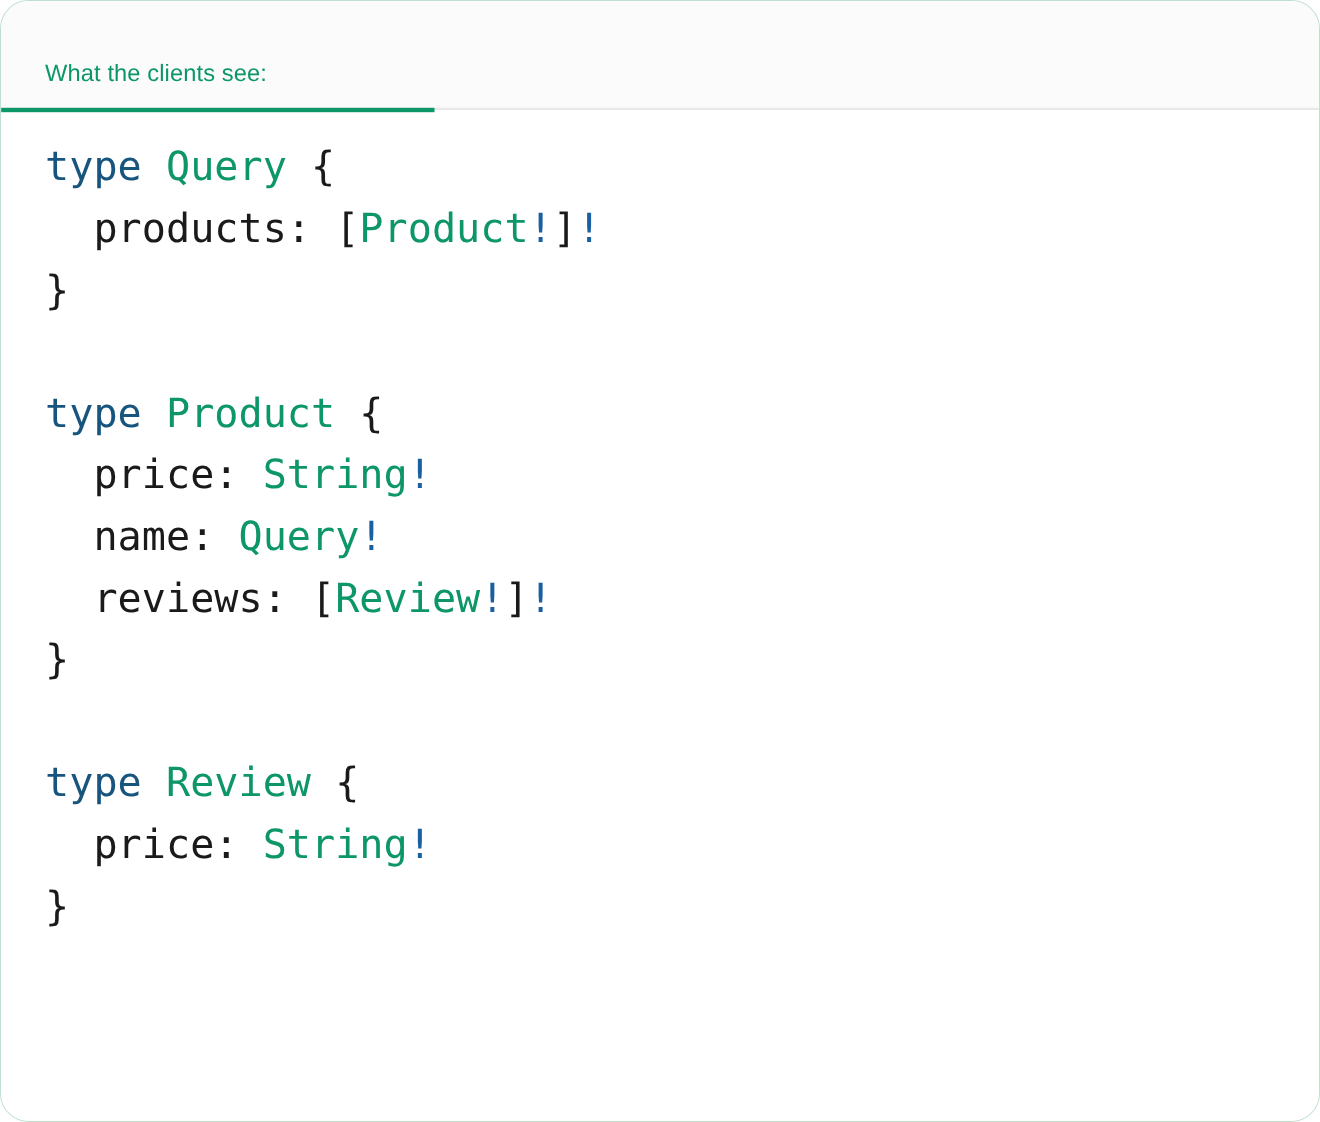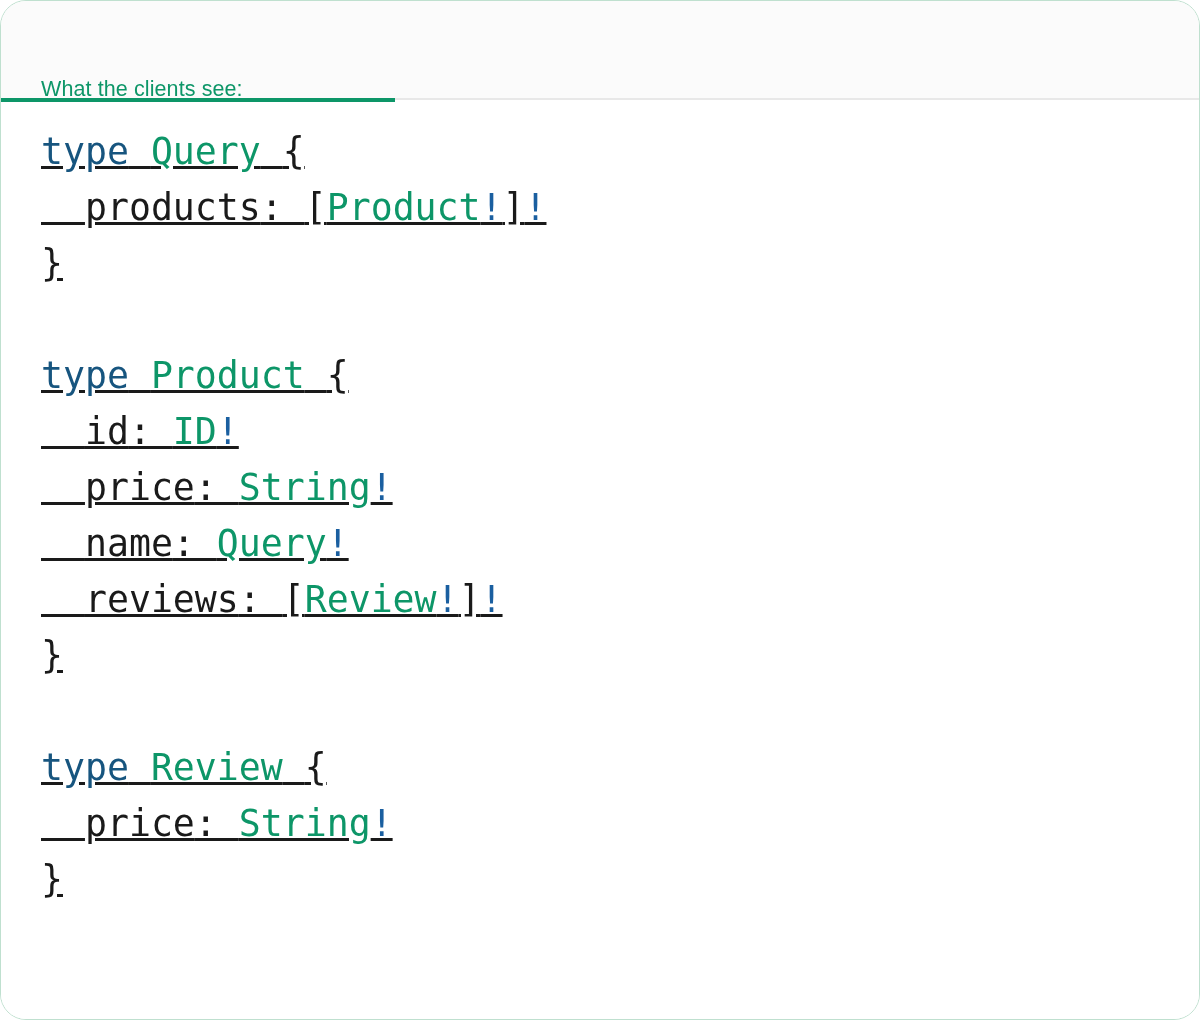--- a/index.html
+++ b/index.html
@@ -40,21 +40,21 @@
   }
   .tab {
     position: relative;
     box-sizing: border-box;
     height: 99px;
     width: 394px;
     padding: 34px 0 0 40px;
     background: transparent;
     border: 0;
     display: flex;
-    align-items: flex-end;
+    align-items: center;
     cursor: pointer;
   }
   .tab-label {
     font-family: "Liberation Sans", sans-serif;
     font-size: 21.5px;
     font-weight: 400;
     letter-spacing: 0.1px;
     color: #0d9668;
     line-height: 1;
     white-space: nowrap;
@@ -77,21 +77,20 @@
   }
   .code-block {
     margin: 0;
     padding: 0 40px;
     font-family: "DejaVu Sans Mono", monospace;
     font-size: 36.5px;
     line-height: 56px;
     color: #1a1a1a;
     white-space: pre;
     tab-size: 2;
-    text-decoration: underline;
   }
   .code-line {
     display: block;
     height: 56px;
     white-space: pre;
   }
   .code-line.blank {
     height: 56px;
   }
 
@@ -114,21 +113,20 @@
       <span class="tab-underline" style="background-color: rgb(13, 150, 104);"></span>
     </button>
   </div>
 
   <div class="code-area">
     <pre class="code-block" id="code-block"><span class="code-line"><span class="tok-kw" style="color: rgb(23, 85, 127);">type</span><span class="tok-plain" style="color: rgb(26, 26, 26);"> </span><span class="tok-type" style="color: rgb(13, 150, 104);">Query</span><span class="tok-plain" style="color: rgb(26, 26, 26);"> </span><span class="tok-punct" style="color: rgb(26, 26, 26);">{</span>
 </span><span class="code-line"><span class="tok-plain" style="color: rgb(26, 26, 26);">  </span><span class="tok-field" style="color: rgb(26, 26, 26);">products</span><span class="tok-punct" style="color: rgb(26, 26, 26);">: </span><span class="tok-punct" style="color: rgb(26, 26, 26);">[</span><span class="tok-type" style="color: rgb(13, 150, 104);">Product</span><span class="tok-bang" style="color: rgb(26, 95, 160);">!</span><span class="tok-punct" style="color: rgb(26, 26, 26);">]</span><span class="tok-bang" style="color: rgb(26, 95, 160);">!</span>
 </span><span class="code-line"><span class="tok-punct" style="color: rgb(26, 26, 26);">}</span>
 </span><span class="code-line blank">
 </span><span class="code-line"><span class="tok-kw" style="color: rgb(23, 85, 127);">type</span><span class="tok-plain" style="color: rgb(26, 26, 26);"> </span><span class="tok-type" style="color: rgb(13, 150, 104);">Product</span><span class="tok-plain" style="color: rgb(26, 26, 26);"> </span><span class="tok-punct" style="color: rgb(26, 26, 26);">{</span>
-</span><span class="code-line"><span class="tok-plain" style="color: rgb(26, 26, 26);">  </span><span class="tok-field" style="color: rgb(26, 26, 26);">id</span><span class="tok-punct" style="color: rgb(26, 26, 26);">: </span><span class="tok-type" style="color: rgb(13, 150, 104);">ID</span><span class="tok-bang" style="color: rgb(26, 95, 160);">!</span>
 </span><span class="code-line"><span class="tok-plain" style="color: rgb(26, 26, 26);">  </span><span class="tok-field" style="color: rgb(26, 26, 26);">price</span><span class="tok-punct" style="color: rgb(26, 26, 26);">: </span><span class="tok-type" style="color: rgb(13, 150, 104);">String</span><span class="tok-bang" style="color: rgb(26, 95, 160);">!</span>
 </span><span class="code-line"><span class="tok-plain" style="color: rgb(26, 26, 26);">  </span><span class="tok-field" style="color: rgb(26, 26, 26);">name</span><span class="tok-punct" style="color: rgb(26, 26, 26);">: </span><span class="tok-type" style="color: rgb(13, 150, 104);">Query</span><span class="tok-bang" style="color: rgb(26, 95, 160);">!</span>
 </span><span class="code-line"><span class="tok-plain" style="color: rgb(26, 26, 26);">  </span><span class="tok-field" style="color: rgb(26, 26, 26);">reviews</span><span class="tok-punct" style="color: rgb(26, 26, 26);">: </span><span class="tok-punct" style="color: rgb(26, 26, 26);">[</span><span class="tok-type" style="color: rgb(13, 150, 104);">Review</span><span class="tok-bang" style="color: rgb(26, 95, 160);">!</span><span class="tok-punct" style="color: rgb(26, 26, 26);">]</span><span class="tok-bang" style="color: rgb(26, 95, 160);">!</span>
 </span><span class="code-line"><span class="tok-punct" style="color: rgb(26, 26, 26);">}</span>
 </span><span class="code-line blank">
 </span><span class="code-line"><span class="tok-kw" style="color: rgb(23, 85, 127);">type</span><span class="tok-plain" style="color: rgb(26, 26, 26);"> </span><span class="tok-type" style="color: rgb(13, 150, 104);">Review</span><span class="tok-plain" style="color: rgb(26, 26, 26);"> </span><span class="tok-punct" style="color: rgb(26, 26, 26);">{</span>
 </span><span class="code-line"><span class="tok-plain" style="color: rgb(26, 26, 26);">  </span><span class="tok-field" style="color: rgb(26, 26, 26);">price</span><span class="tok-punct" style="color: rgb(26, 26, 26);">: </span><span class="tok-type" style="color: rgb(13, 150, 104);">String</span><span class="tok-bang" style="color: rgb(26, 95, 160);">!</span>
 </span><span class="code-line"><span class="tok-punct" style="color: rgb(26, 26, 26);">}</span>
 </span></pre>
   </div>

